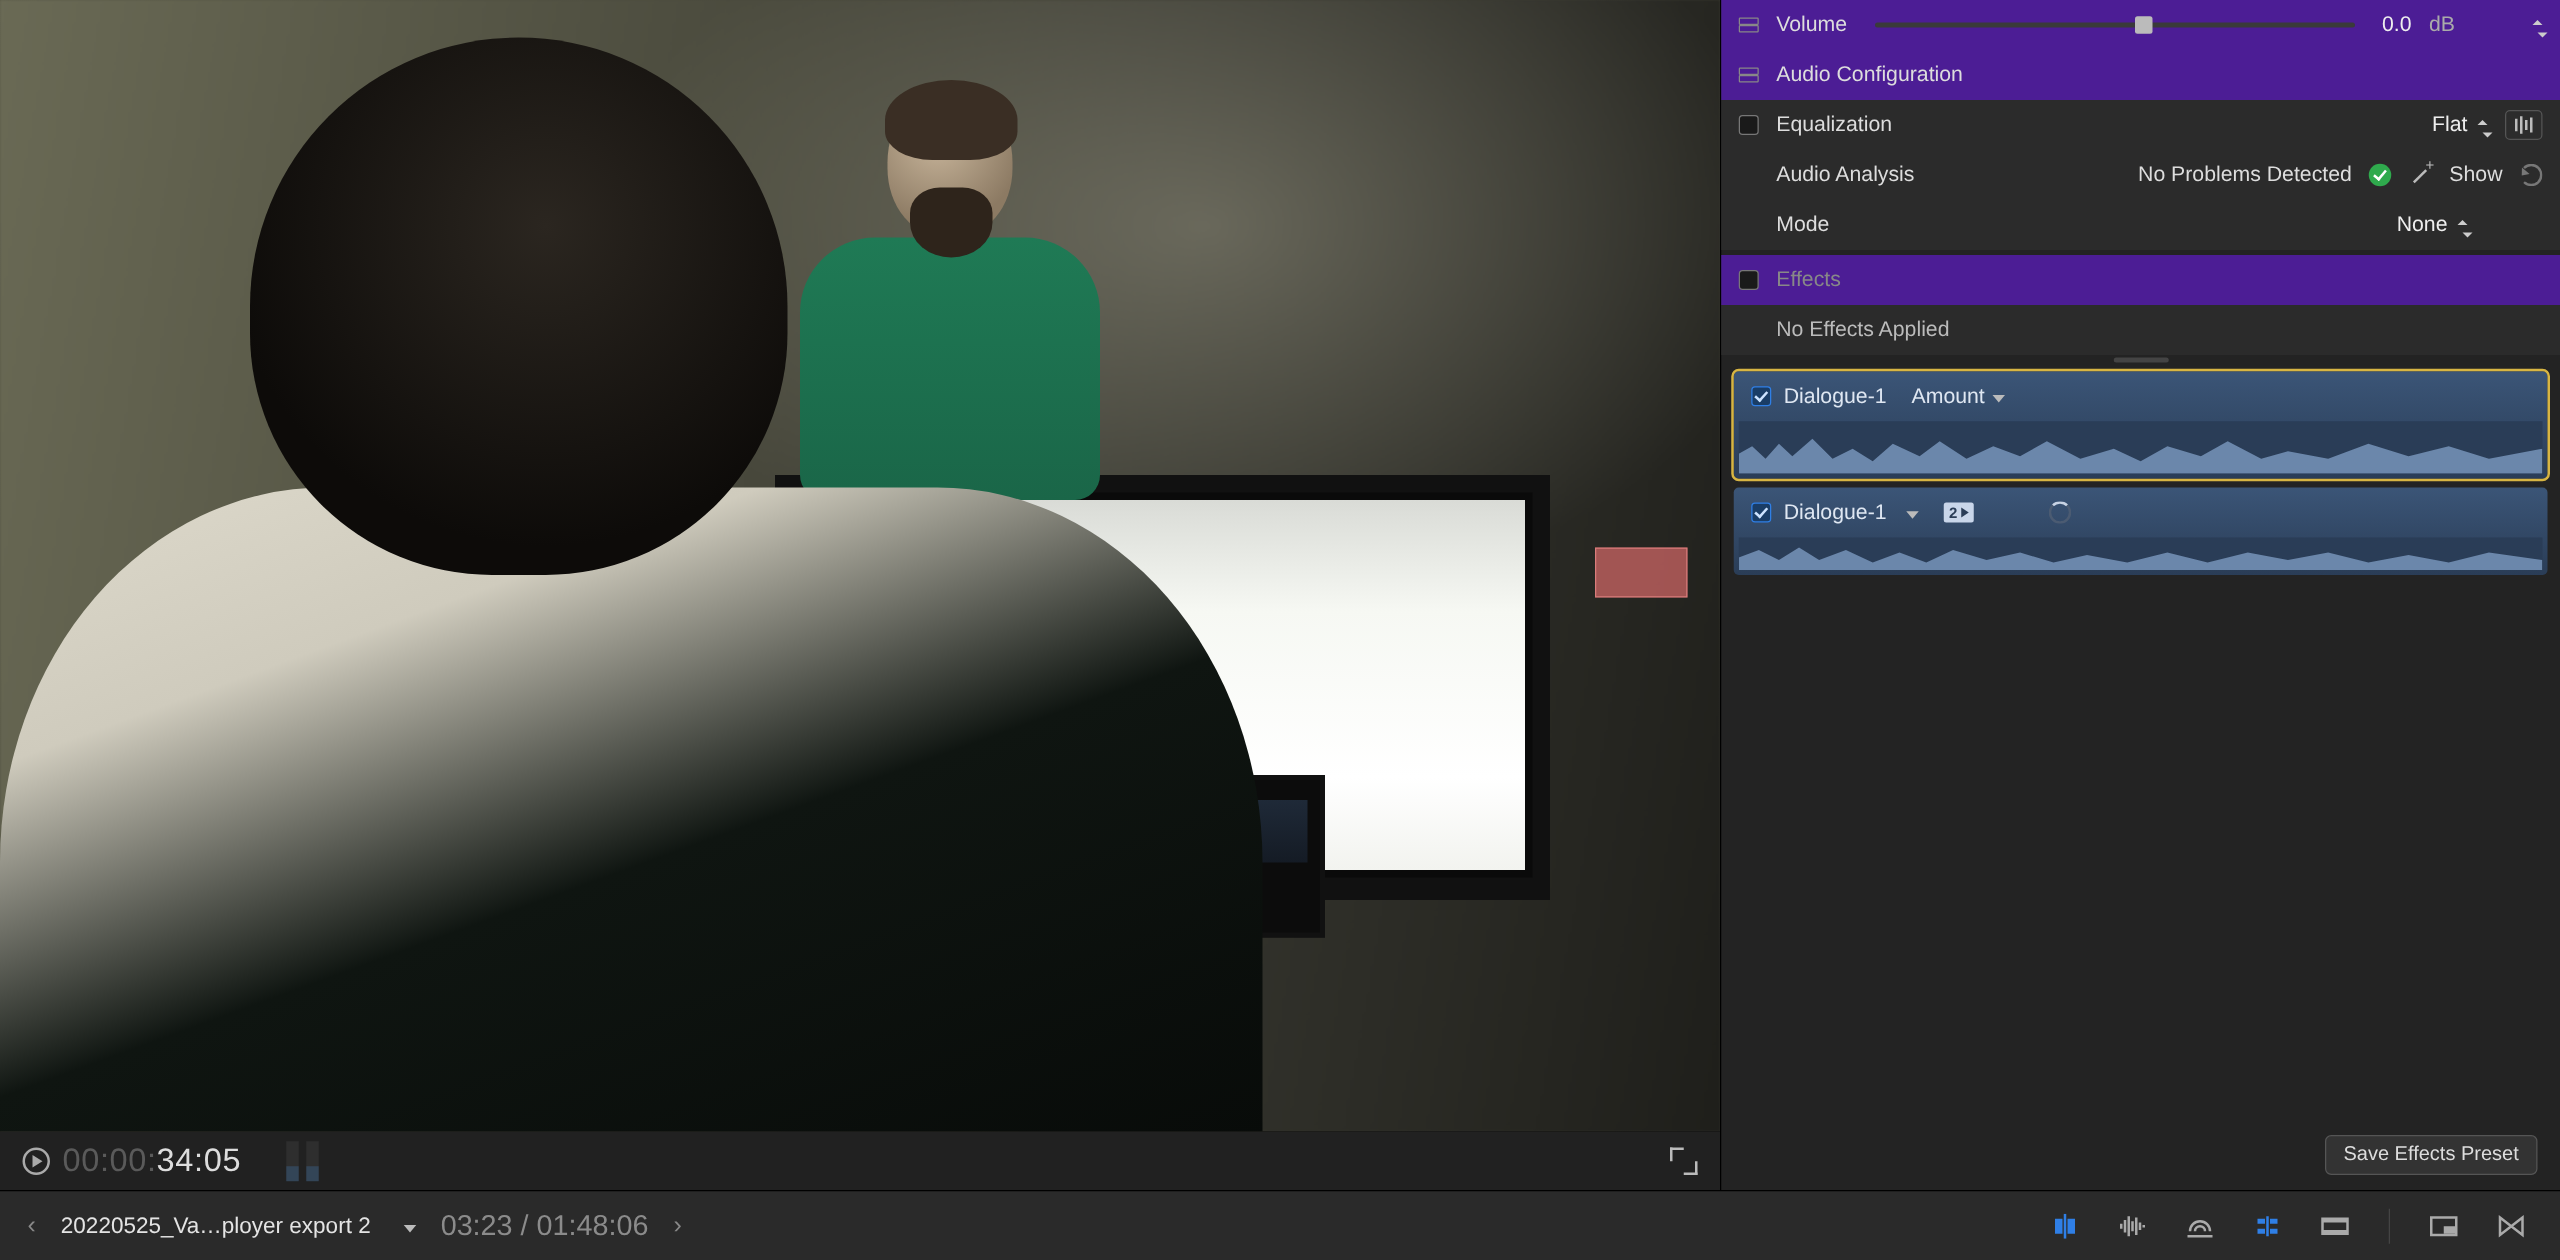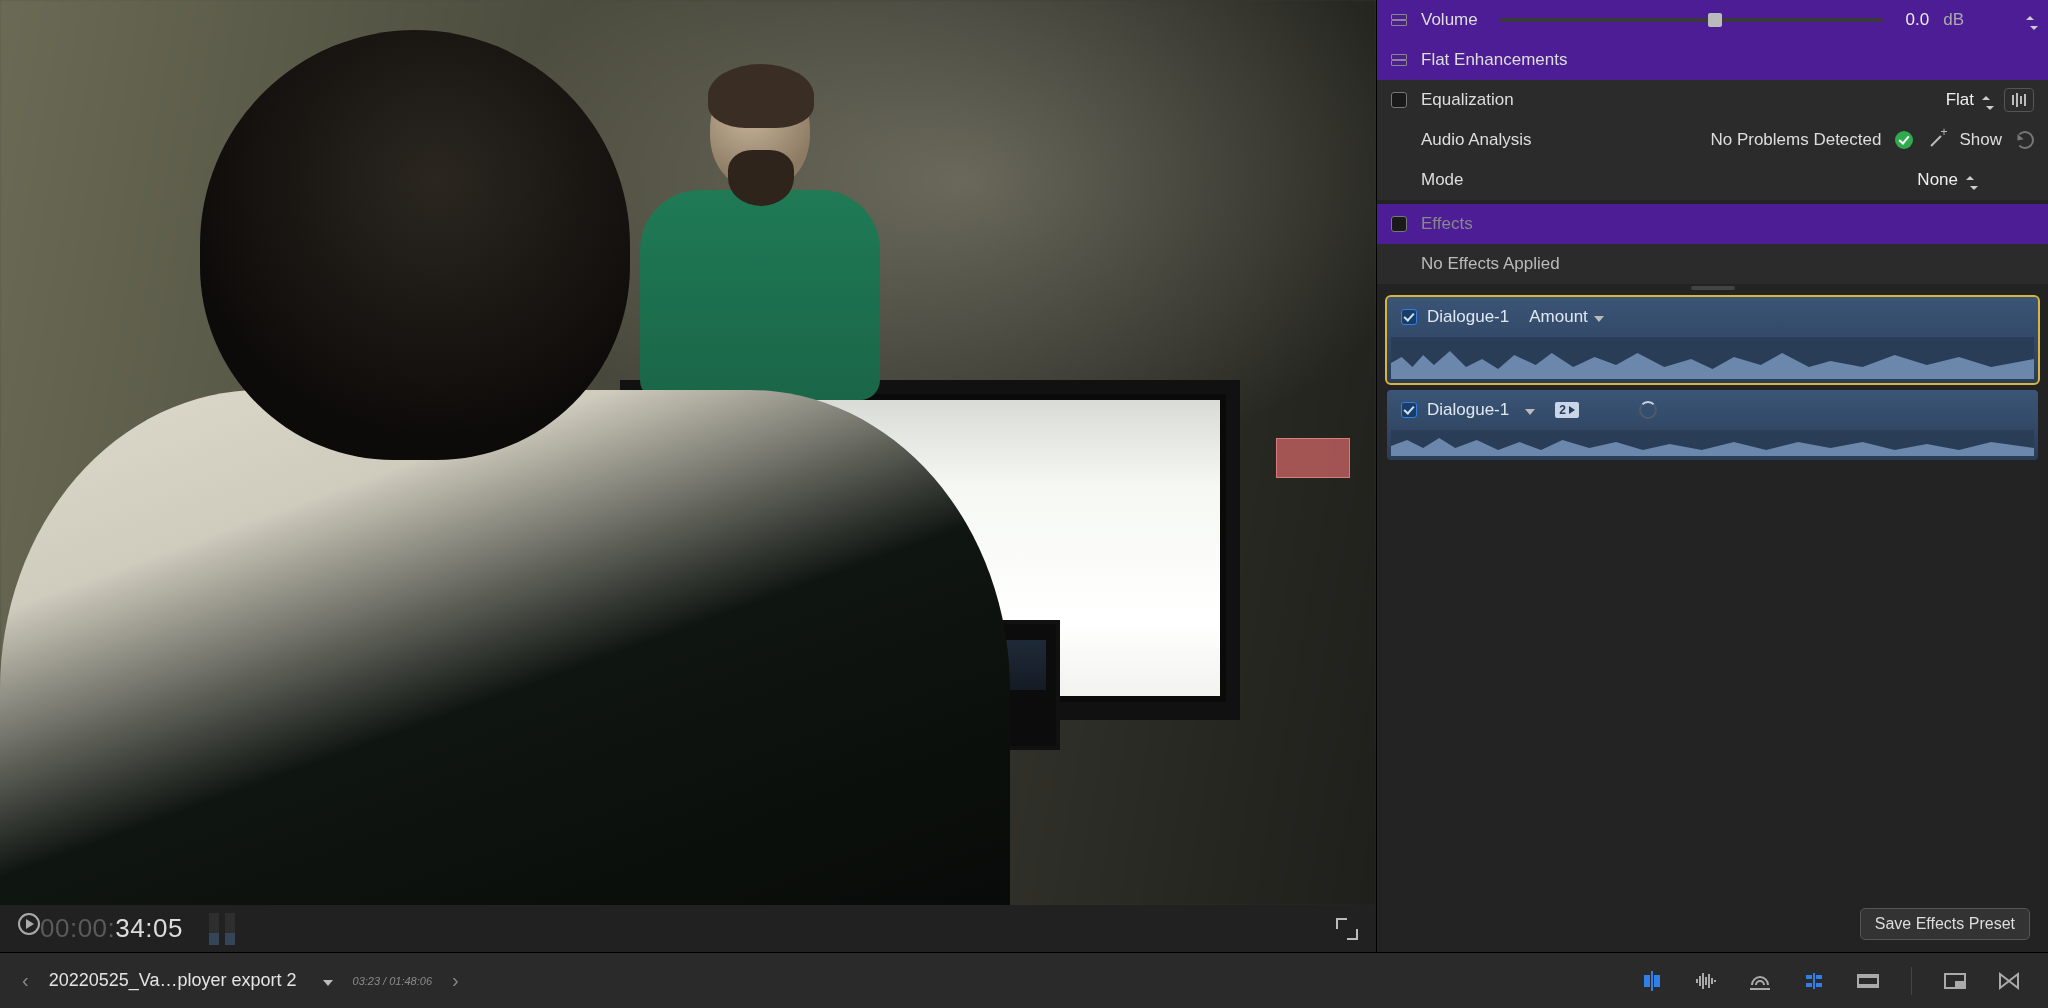--- a/index.html
+++ b/index.html
@@ -22,21 +22,21 @@
   .pg-head { position:absolute; left:90px; top:10px; width:100px; height:120px; border-radius:50% 50% 46% 46%; background: radial-gradient(circle at 40% 35%, #c8b59b, #8c7a63 70%); }
   .pg-hair { position:absolute; left:88px; top:4px; width:106px; height:64px; border-radius:56% 56% 40% 40%; background:#3a2e24; }
   .pg-beard { position:absolute; left:108px; top:90px; width:66px; height:56px; border-radius:40% 40% 55% 55%; background:#2e241b; }
   .pg-body { position:absolute; left:20px; top:130px; width:240px; height:210px; border-radius:60px 60px 20px 20px; background: linear-gradient(180deg,#1f7a55,#1a6648); }
   .person-front { position:absolute; left:0; top:0; width:1010px; height:905px; }
   .pf-head { position:absolute; left:200px; top:30px; width:430px; height:430px; border-radius:50% 50% 45% 45%; background: radial-gradient(circle at 55% 35%, #2b2620, #0d0b09 70%); }
   .pf-shoulders { position:absolute; left:0; top:390px; width:1010px; height:520px; border-radius:260px 260px 0 0 / 300px 300px 0 0; background: linear-gradient(160deg,#dedacc 0%, #cfcbbd 25%, #0f1511 55%, #080b09 100%); }
   .redbox { position:absolute; left:1276px; top:438px; width:74px; height:40px; background:rgba(229,110,110,.65); border:1px solid rgba(255,150,150,.6); }
 
   .viewer-bar { height: 52px; background: #212121; display: flex; align-items: center; padding: 0 18px; justify-content: space-between; }
-  .tc-wrap { display:flex; align-items:flex-start; }
+  .tc-wrap { display:flex; align-items:center; gap:10px; }
   .play-icon { width:22px; height:22px; border:2px solid #aaa; border-radius:50%; display:flex; align-items:center; justify-content:center; }
   .play-icon::before { content:""; border-left:8px solid #aaa; border-top:5px solid transparent; border-bottom:5px solid transparent; margin-left:2px;}
   .tc { font-size: 26px; letter-spacing: .5px; font-weight: 300; color:#ddd; font-variant-numeric: tabular-nums;}
   .tc .dim { color:#5a5a5a; }
   .meters { display:flex; gap:6px; margin-left:26px; }
   .meter { width:10px; height:32px; background:#2e2e2e; position:relative; }
   .meter::before{content:"";position:absolute;left:0;right:0;bottom:0;height:35%;background:#4aa3ff33;}
   .fs-icon { width:22px; height:22px; position:relative; cursor:pointer; }
   .fs-icon::before,.fs-icon::after{content:"";position:absolute;width:9px;height:9px;border:2px solid #bbb;}
   .fs-icon::before{left:0;top:0;border-right:none;border-bottom:none;}
@@ -83,21 +83,21 @@
   .badge2 { background:#c9d6ea; color:#2a3d57; font-size:12px; font-weight:700; padding:1px 4px; border-radius:2px; display:inline-flex;align-items:center;gap:3px;}
   .badge2 .spk{width:0;height:0;border-top:4px solid transparent;border-bottom:4px solid transparent;border-left:6px solid #2a3d57;}
   .spinner{width:18px;height:18px;border:2px solid #4b5b72;border-top-color:#c8d3e4;border-radius:50%;}
 
   .insp-footer{margin-top:auto; display:flex; justify-content:flex-end; padding:10px 18px 12px; }
   .presetbtn{ background:#333; border:1px solid #555; color:#ddd; padding:6px 14px; border-radius:5px; font-size:16px; cursor:pointer;}
 
   .bottombar { height:56px; background:#2a2a2a; border-top:1px solid #000; display:flex; align-items:center; padding:0 22px; gap:20px; font-size:18px; color:#ccc;}
   .bottombar .chev{color:#888; font-size:20px; cursor:pointer;}
   .bottombar .title{color:#e4e4e4;}
-  .bottombar .dur{color:#8b8b8b; font-size:11px;font-style:italic;}
+  .bottombar .dur{color:#8b8b8b; font-size:23px;}
   .bottombar .spacer{flex:1;}
   .ib { width:34px; height:26px; display:flex;align-items:center;justify-content:center; cursor:pointer; color:#aaa;}
   .ib.active{color:#2f7fe6;}
   .ib svg{width:24px;height:20px;}
   .vdiv{width:1px;height:28px;background:#444;margin:0 6px;}
 </style>
 </head>
 <body>
 
 <div class="app">
@@ -147,21 +147,21 @@
             <div class="knob" style="left:56%"></div>
           </div>
         <span class="val">0.0</span>
         <span class="val" style="color:#aaa">dB</span>
         <span style="width:30px"></span>
         <span class="updown"></span>
       </div>
 
       <div class="row hdr">
         <span class="stack-icon"></span>
-        <span class="lab">Flat Enhancements</span>
+        <span class="lab">Audio Configuration</span>
       </div>
 
       <div class="row sub">
         <span class="cbx"></span>
         <span class="lab">Equalization</span>
         <span class="grow"></span>
         <span class="poplab">
             <span>Flat</span>
             <span class="updown"></span>
           </span>

